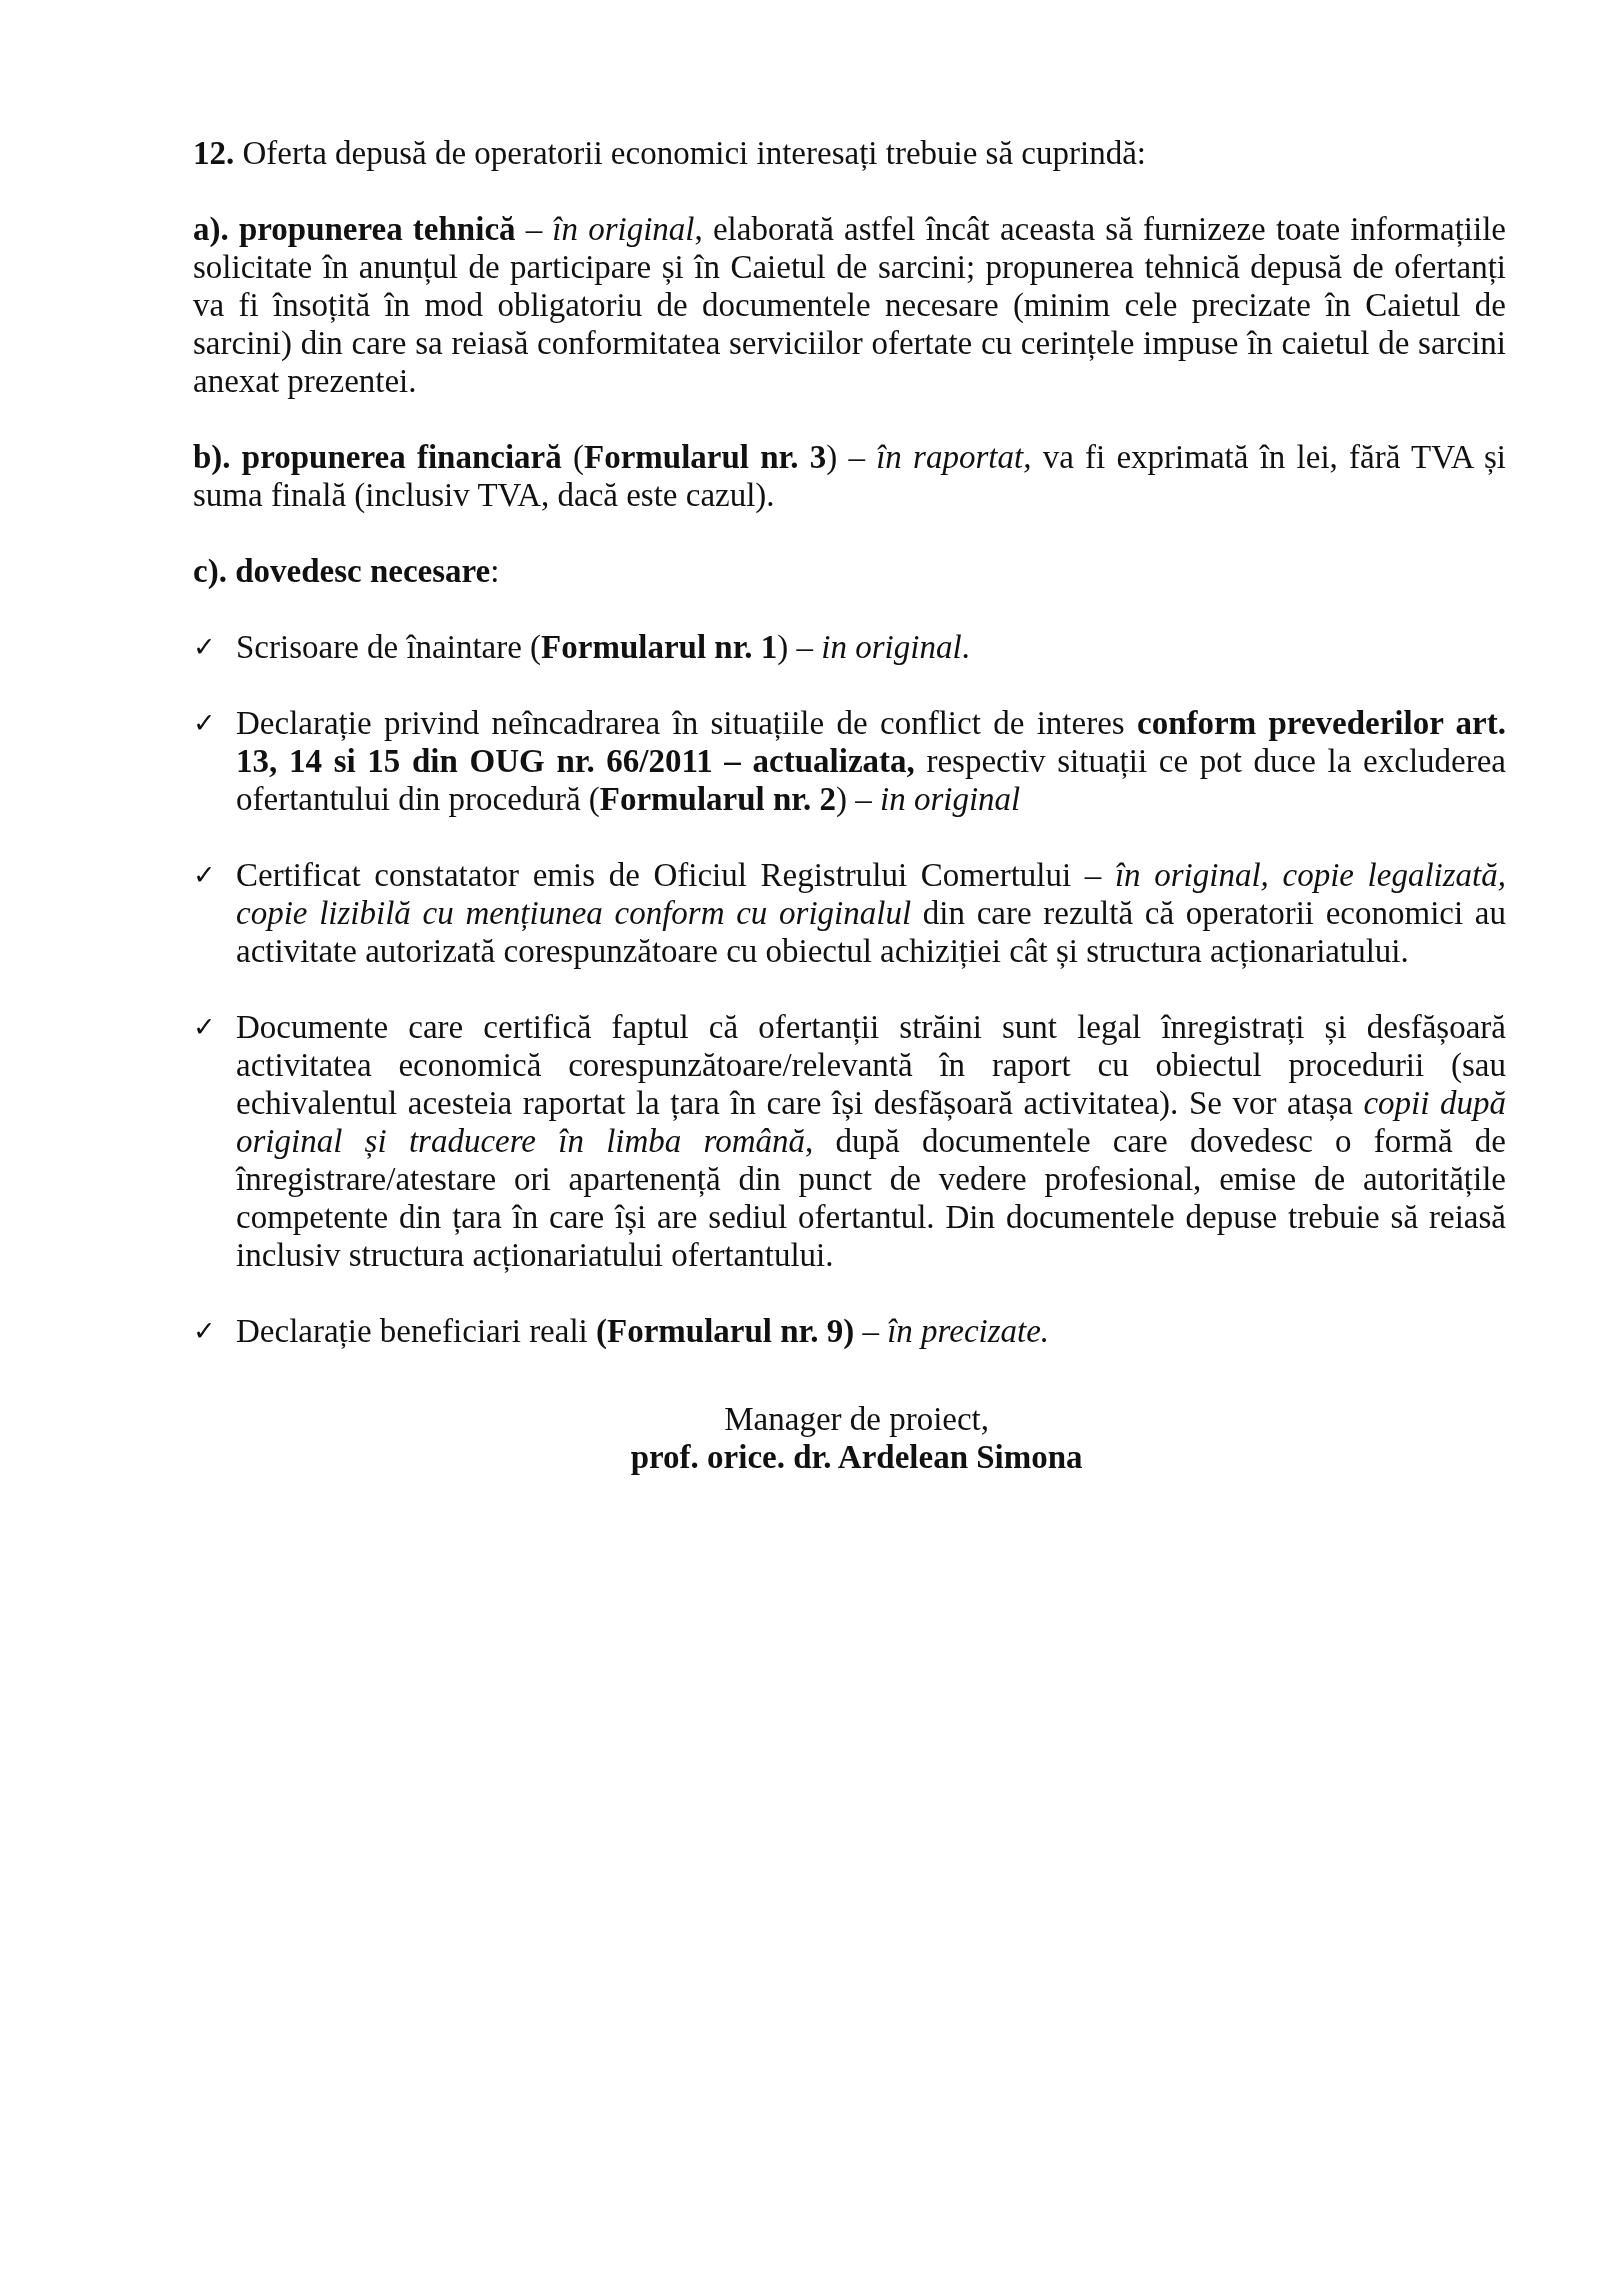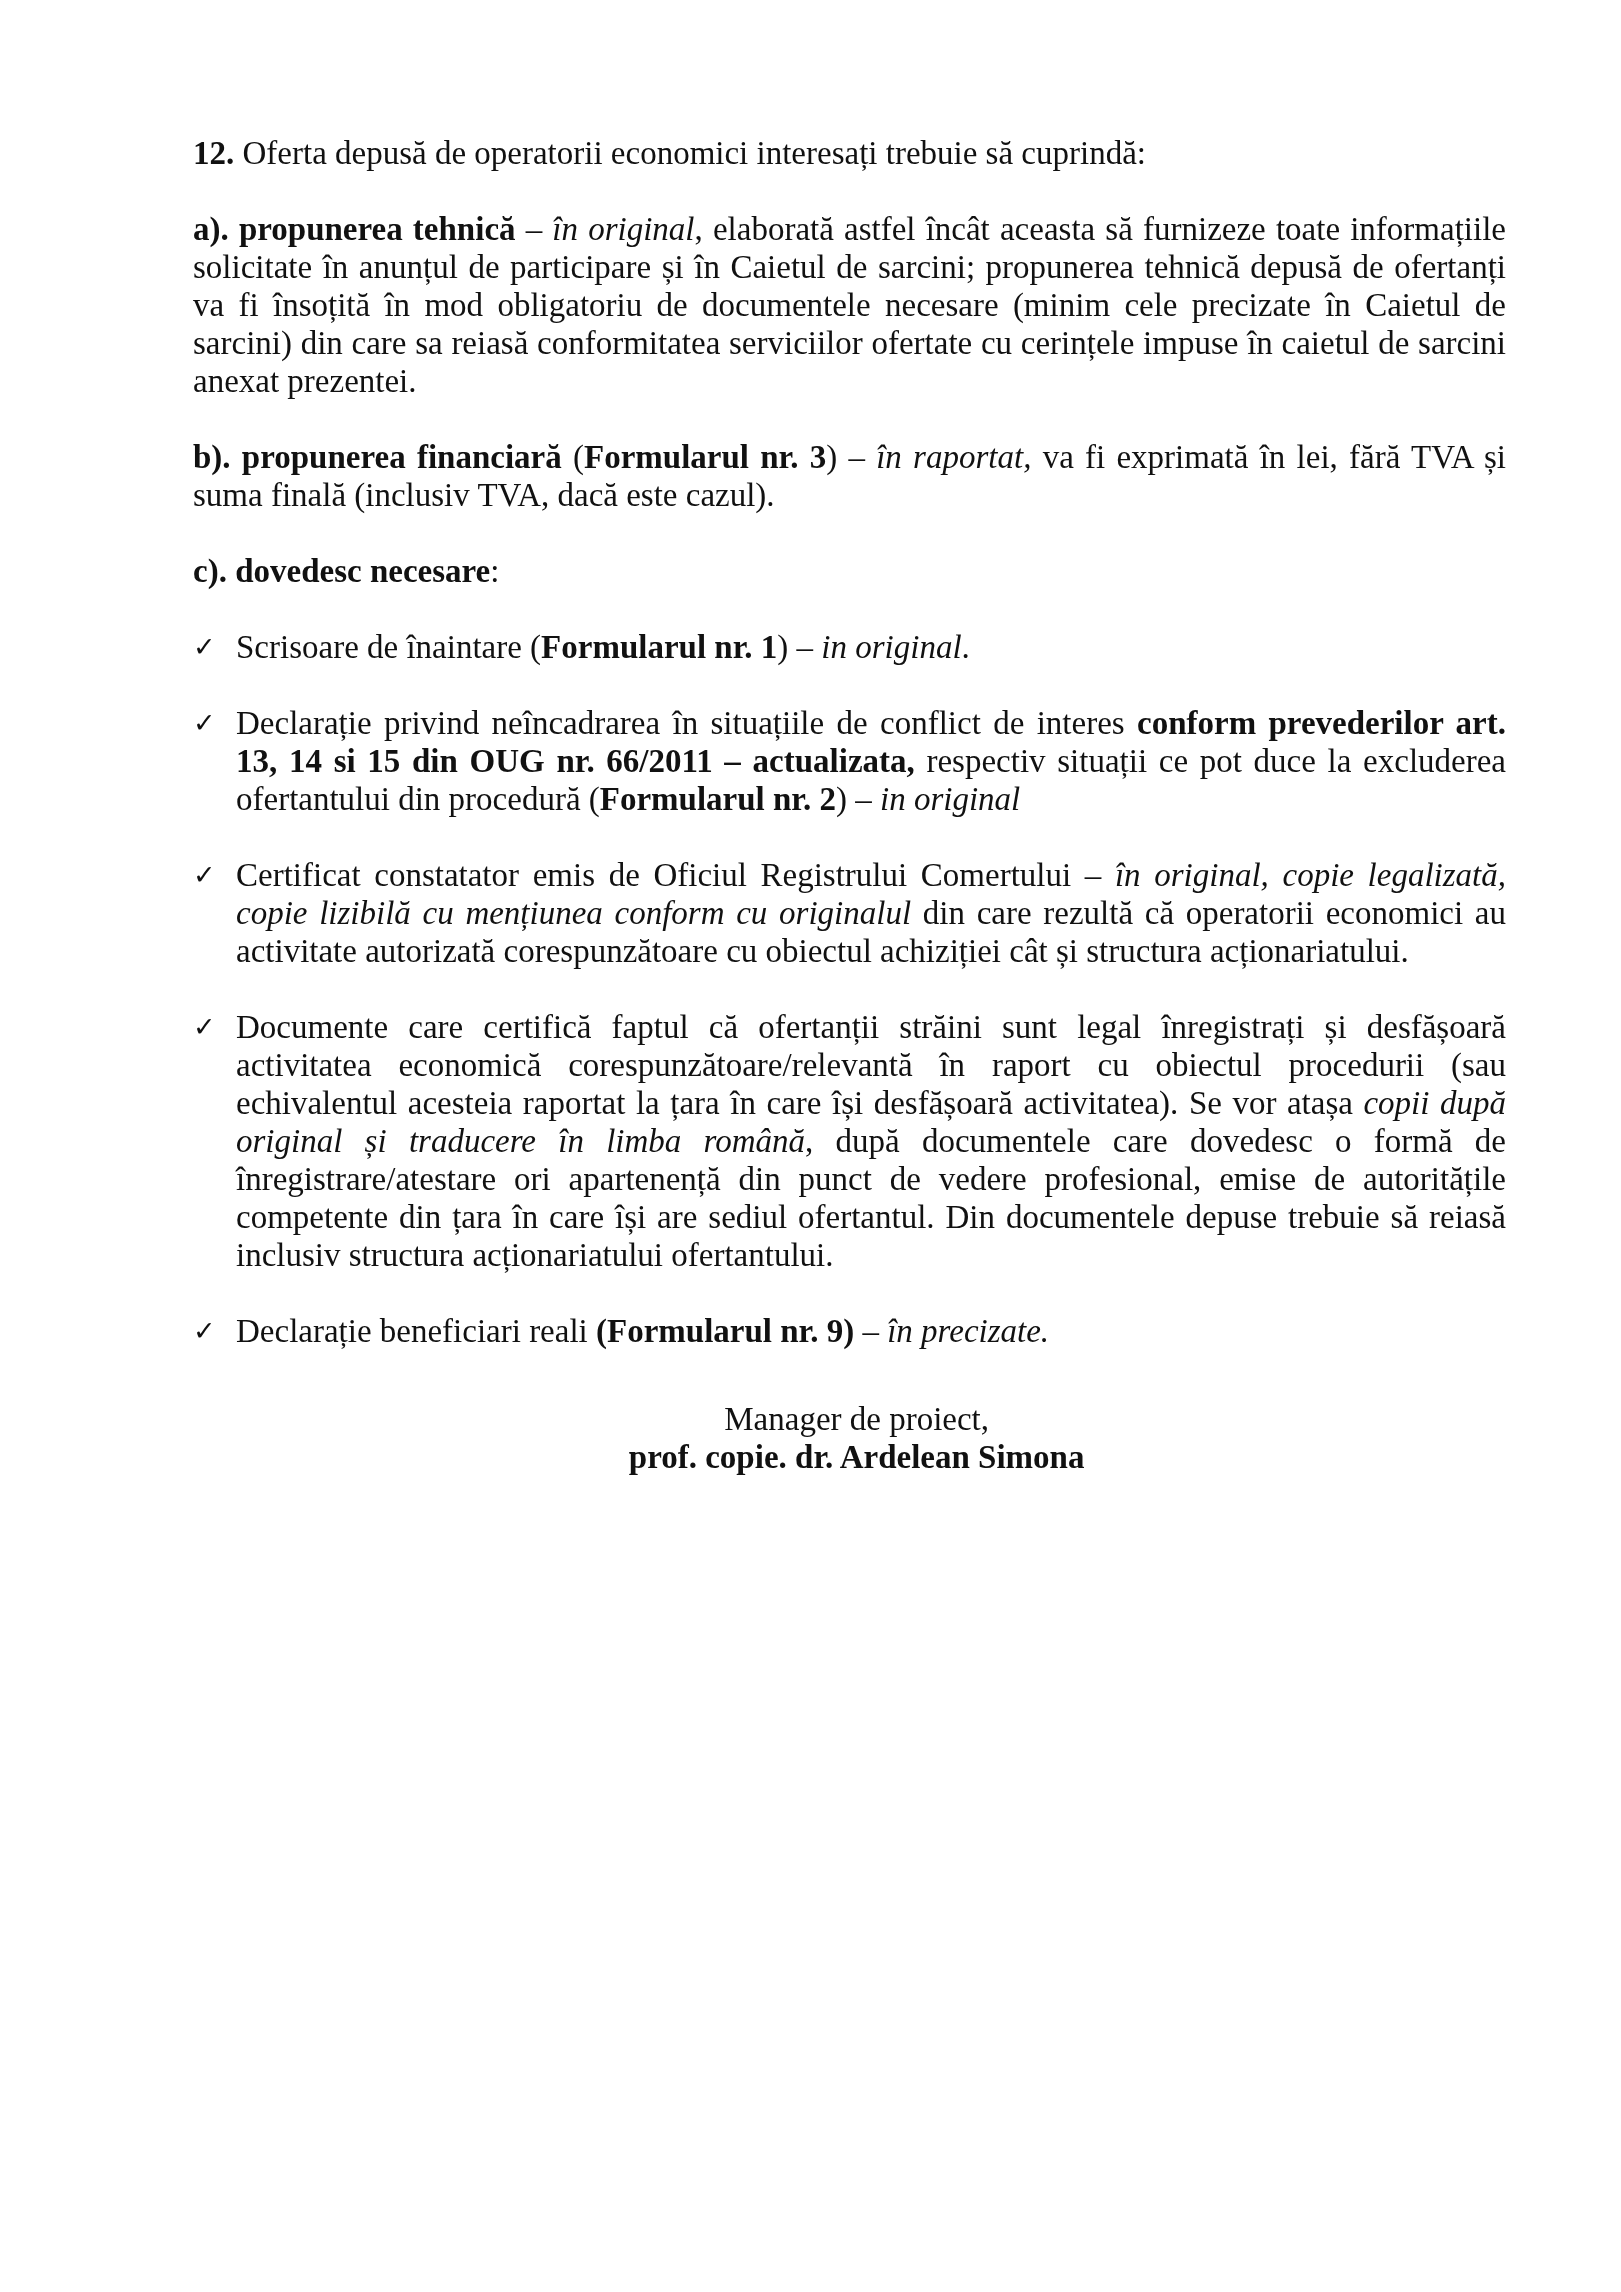--- a/index.html
+++ b/index.html
@@ -63,16 +63,16 @@
   <div id="doc-list">
       <p class="bullet"><span class="check">✓</span><span>Scrisoare de înaintare (</span><span class="b">Formularul nr. 1</span><span>) – </span><span class="i">in original</span><span>.</span></p>
       <p class="bullet"><span class="check">✓</span><span>Declarație privind neîncadrarea în situațiile de conflict de interes </span><span class="b">conform prevederilor art. 13, 14 si 15 din OUG nr. 66/2011 – actualizata,</span><span> respectiv situații ce pot duce la excluderea ofertantului din procedură (</span><span class="b">Formularul nr. 2</span><span>) – </span><span class="i">in original</span></p>
       <p class="bullet"><span class="check">✓</span><span>Certificat constatator emis de Oficiul Registrului Comertului – </span><span class="i">în original, copie legalizată, copie lizibilă cu mențiunea conform cu originalul</span><span> din care rezultă că operatorii economici au activitate autorizată corespunzătoare cu obiectul achiziției cât și structura acționariatului.</span></p>
       <p class="bullet"><span class="check">✓</span><span>Documente care certifică faptul că ofertanții străini sunt legal înregistrați și desfășoară activitatea economică corespunzătoare/relevantă în raport cu obiectul procedurii (sau echivalentul acesteia raportat la țara în care își desfășoară activitatea). Se vor atașa </span><span class="i">copii după original și traducere în limba română</span><span>, după documentele care dovedesc o formă de înregistrare/atestare ori apartenență din punct de vedere profesional, emise de autoritățile competente din țara în care își are sediul ofertantul. Din documentele depuse trebuie să reiasă inclusiv structura acționariatului ofertantului.</span></p>
       <p class="bullet"><span class="check">✓</span><span>Declarație beneficiari reali </span><span class="b">(Formularul nr. 9)</span><span> – </span><span class="i">în precizate.</span></p>
     </div>
 
   <div class="signature">
     <div>Manager de proiect,</div>
-    <div class="b">prof. copie. dr. Ardelean Simona</div>
+    <div class="b">prof. orice. dr. Ardelean Simona</div>
   </div>
 </div>
 
 
 </body></html>

